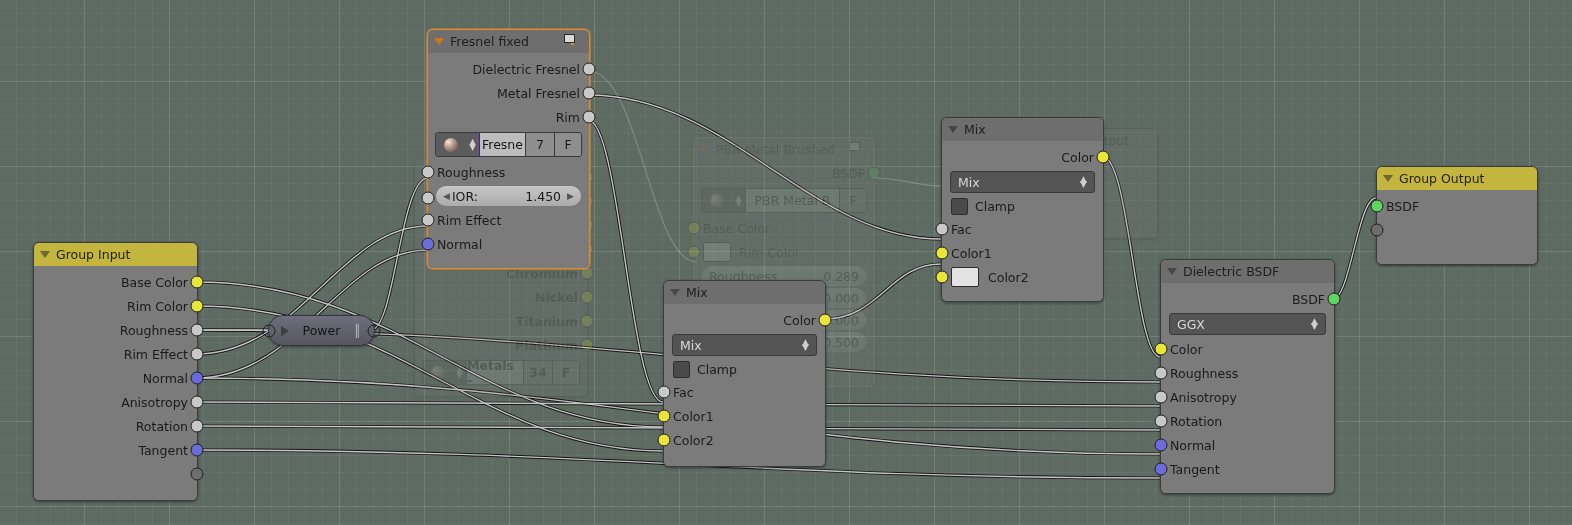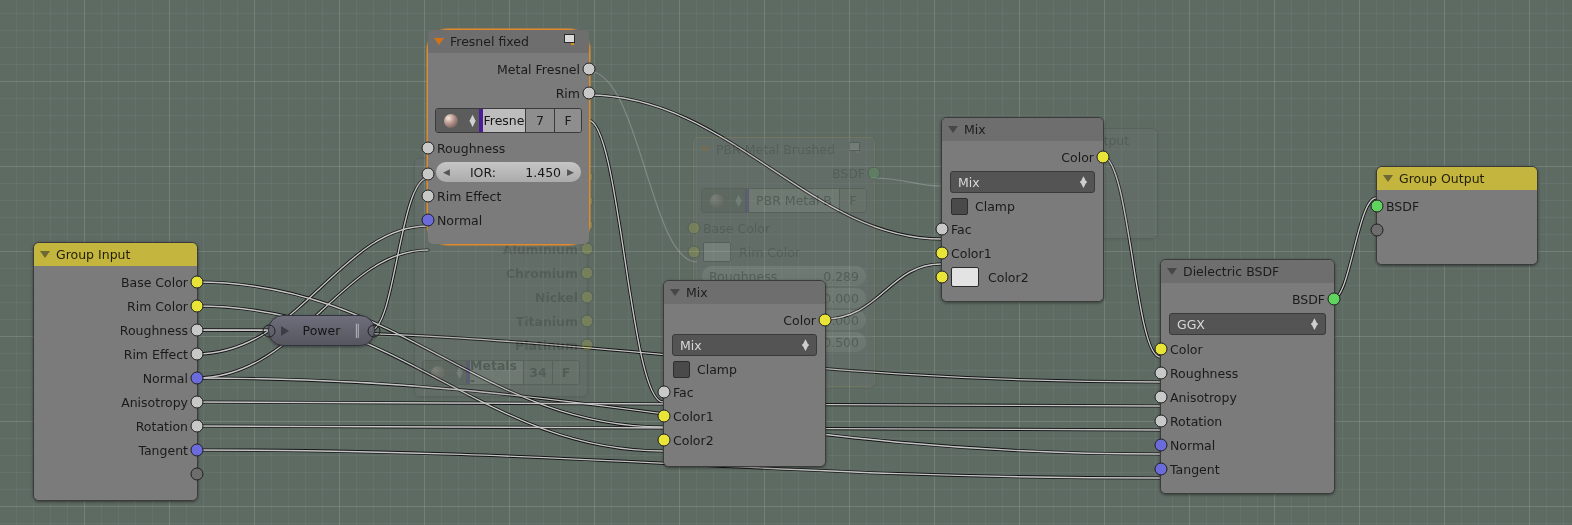--- a/index.html
+++ b/index.html
@@ -48,21 +48,21 @@
   .chkbox{width:15px;height:15px;background:#4a4a4a;border:1px solid #2e2e2e;border-radius:2px;margin-right:7px;}
   .swatch{width:26px;height:18px;background:#e3e3e3;border:1px solid #2a2a2a;border-radius:2px;margin-left:9px;}
   .enumrow{margin:3px 7px;height:23px;display:flex;border-radius:3px;overflow:hidden;
     border:1px solid #3a3a3a;font-size:12.5px;}
   .enumrow .ic{width:30px;background:#5c5c5c;display:flex;align-items:center;justify-content:center;}
   .ball{width:14px;height:14px;border-radius:50%;
     background:radial-gradient(circle at 32% 30%,#f3ded3 4%,#b4938a 42%,#4e4340 100%);}
   .enumrow .sp{width:13px;background:#5c5c5c;display:flex;align-items:center;justify-content:center;
     color:#d0d0d0;font-size:8px;line-height:6px;flex-direction:column;}
   .enumrow .nm{flex:1;background:#bdbdbd;color:#161616;display:flex;align-items:center;
-    justify-content:center;border-left:4px solid #4c1d95;}
+    justify-content:center;border-left:1px solid #4c1d95;}
   .enumrow .num{width:28px;background:#8e8e8e;color:#1a1a1a;display:flex;align-items:center;
     justify-content:center;border-left:1px solid #3a3a3a;}
   .enumrow .f{width:26px;background:#8e8e8e;color:#1a1a1a;display:flex;align-items:center;
     justify-content:center;border-left:1px solid #3a3a3a;}
   .grpicon{margin-left:auto;width:19px;height:15px;position:relative;}
   .grpicon i{position:absolute;width:9px;height:7px;background:#d9d9d9;border:1px solid #2a2a2a;}
   .grpicon i:nth-child(1){left:0;top:0;} .grpicon i:nth-child(2){left:0;top:8px;}
   .grpicon i.dot{width:3px;height:3px;background:#d98f1e;border:none;left:7px;}
   .sel{border:1px solid #e08a2e;box-shadow:0 0 0 1px rgba(224,138,46,0.55);}
   .ghost{opacity:0.17;}
@@ -314,31 +314,35 @@
   </div>
 
   <div class="pill" style="left:268px;top:315px;width:105px;">
     <span class="play"></span>
     <span>Power</span>
     <span class="pause">║</span>
     <span class="sock" style="left:0;top:50%;"></span>
     <span class="sock" style="left:100%;top:50%;"></span>
   </div>
 
-  <div class="node sel" style="left:427px;top:29px;width:161px;border-radius:21px;">
+  <div class="node sel" style="left:427px;top:29px;width:161px;">
     <div class="hdr gray">
       <span class="tri orange"></span>
       <span>Fresnel fixed</span>
       <span class="grpicon">
           <i></i>
           <i class="dot"></i>
           <i></i>
         </span>
     </div>
     <div class="body" style="padding:4px 0 12px;">
+      <div class="row out">
+          <span>Dielectric Fresnel</span>
+          <span class="sock r s-gray"></span>
+        </div>
       <div class="row out">
           <span>Metal Fresnel</span>
           <span class="sock r s-gray"></span>
         </div>
       <div class="row out">
           <span>Rim</span>
           <span class="sock r s-gray"></span>
         </div>
       <div class="enumrow">
         <div class="ic">
@@ -353,21 +357,21 @@
         <div class="f">F</div>
       </div>
       <div class="row in">
           <span class="sock l s-gray"></span>
           <span>Roughness</span>
         </div>
       <div style="position:relative;">
         <span class="sock l s-gray" style="top:12px;"></span>
         <div class="slider">
           <span class="arrowl">◀</span>
-          <span class="lbl" style="margin-right:auto;margin-left:20px;">IOR:</span>
+          <span class="lbl" style="margin-right:auto;margin-left:2px;">IOR:</span>
           <span style="margin-right:6px;">1.450</span>
           <span class="arrowr">▶</span>
         </div>
       </div>
       <div class="row in">
           <span class="sock l s-gray"></span>
           <span>Rim Effect</span>
         </div>
       <div class="row in">
           <span class="sock l s-blue"></span>

